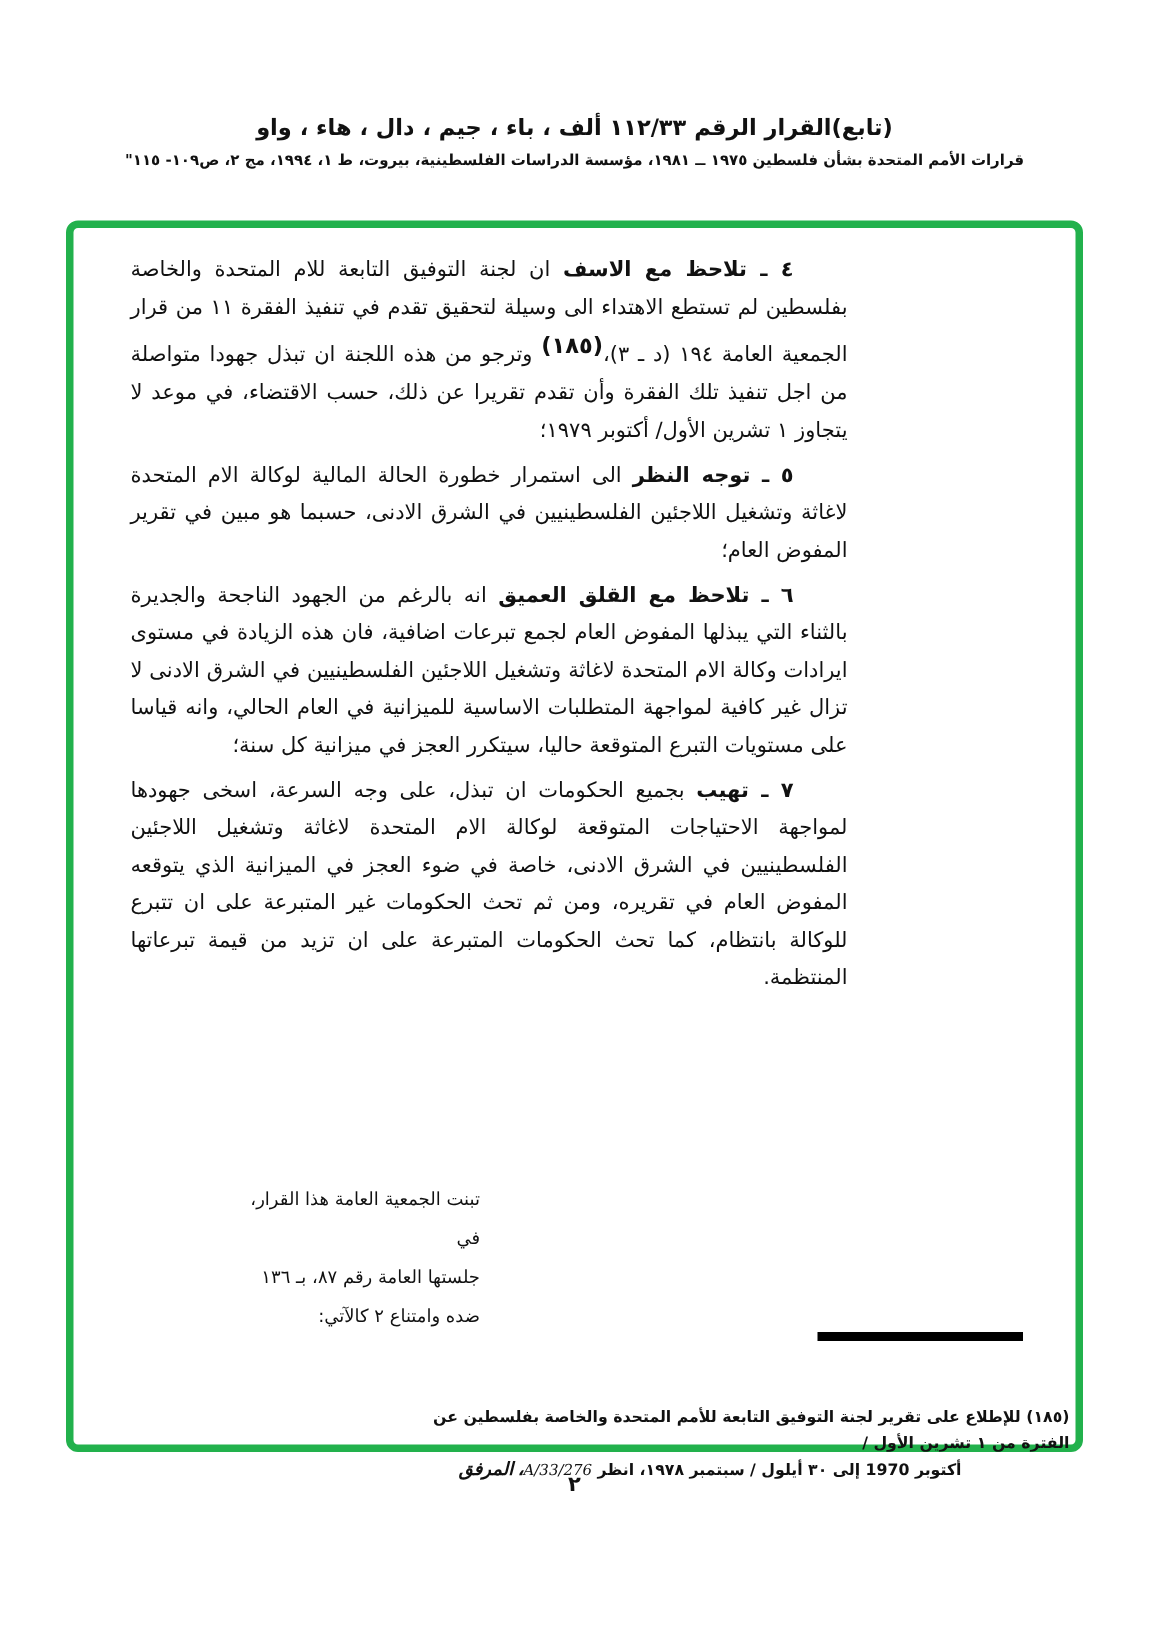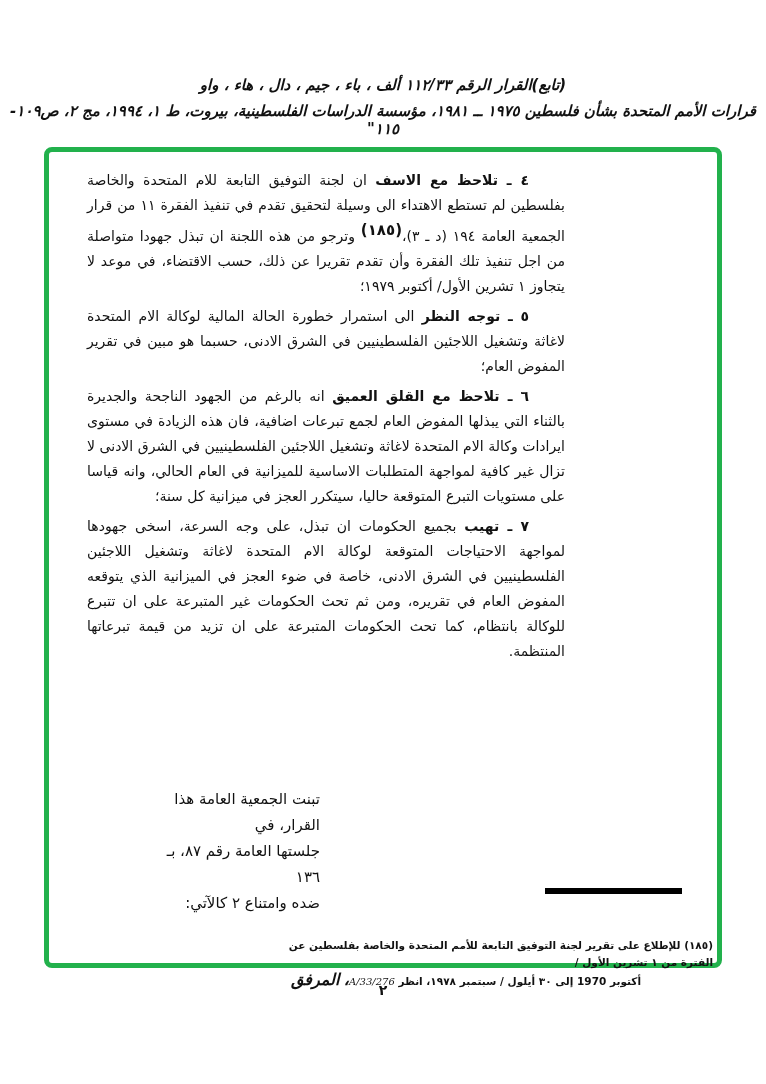--- a/index.html
+++ b/index.html
@@ -7,23 +7,23 @@
     width:766px; height:1084px;
     background:#ffffff;
     font-family:"DejaVu Sans", sans-serif;
     color:#111;
     position:relative;
     overflow:hidden;
   }
   .page { position:absolute; inset:0; direction:rtl; }
 
   
-  .header { position:absolute; top:76px; left:0; width:766px; text-align:center;font-style:italic; }
+  .header { position:absolute; top:76px; left:0; width:766px; text-align:center; }
   .header-line1 { font-size:15px; font-weight:bold; letter-spacing:0.2px; }
-  .header-line2 { font-size:15px; font-weight:bold; margin-top:8px; }
+  .header-line2 { font-size:10px; font-weight:bold; margin-top:8px; }
 
   
   .greenbox {
     position:absolute; left:44px; top:147px;
     width:678px; height:821px;
     border:5px solid #22b14c;
     border-radius:8px;
     box-sizing:border-box;
     background:transparent;
   }
@@ -36,21 +36,21 @@
     text-align:justify;
     text-justify:inter-word;
   }
   .para { margin:0 0 5px 0; text-indent:36px; }
   .para b { font-weight:bold; }
   .para sup { font-size:15px; font-weight:bold; }
 
   
   .closing {
     position:absolute; top:634px; right:397px; width:172px;
-    font-size:15px; line-height:26px;
+    font-size:12px; line-height:26px;
     text-align:right;
   }
   .closing .closing-line:last-child { }
 
   
   .footsep {
     position:absolute; top:736px; right:35px;
     width:137px; height:6px; background:#000;
   }
   .footnote {
@@ -58,21 +58,21 @@
     font-size:10.5px; font-weight:bold;
     line-height:17px; text-align:right;margin-top:36px;
   }
   .footnote-line2 { margin-right:72px; }
   .doc-ref {
     font-family:"DejaVu Serif", serif;
     font-style:italic; font-weight:normal;
     font-size:10px;
     direction:ltr; unicode-bidi:embed;
   }
-  .annex-ref { font-family:Liberation Sans, sans-serif; font-style:italic; font-size:16px; }
+  .annex-ref { font-family:Liberation Serif, serif; font-style:italic; font-size:12px; }
 
   
   .pagenum {
     position:absolute; top:982px; left:0; width:766px;
     text-align:center; font-size:14px; font-weight:bold;
   }
 </style>
 </head>
 <body>
 

